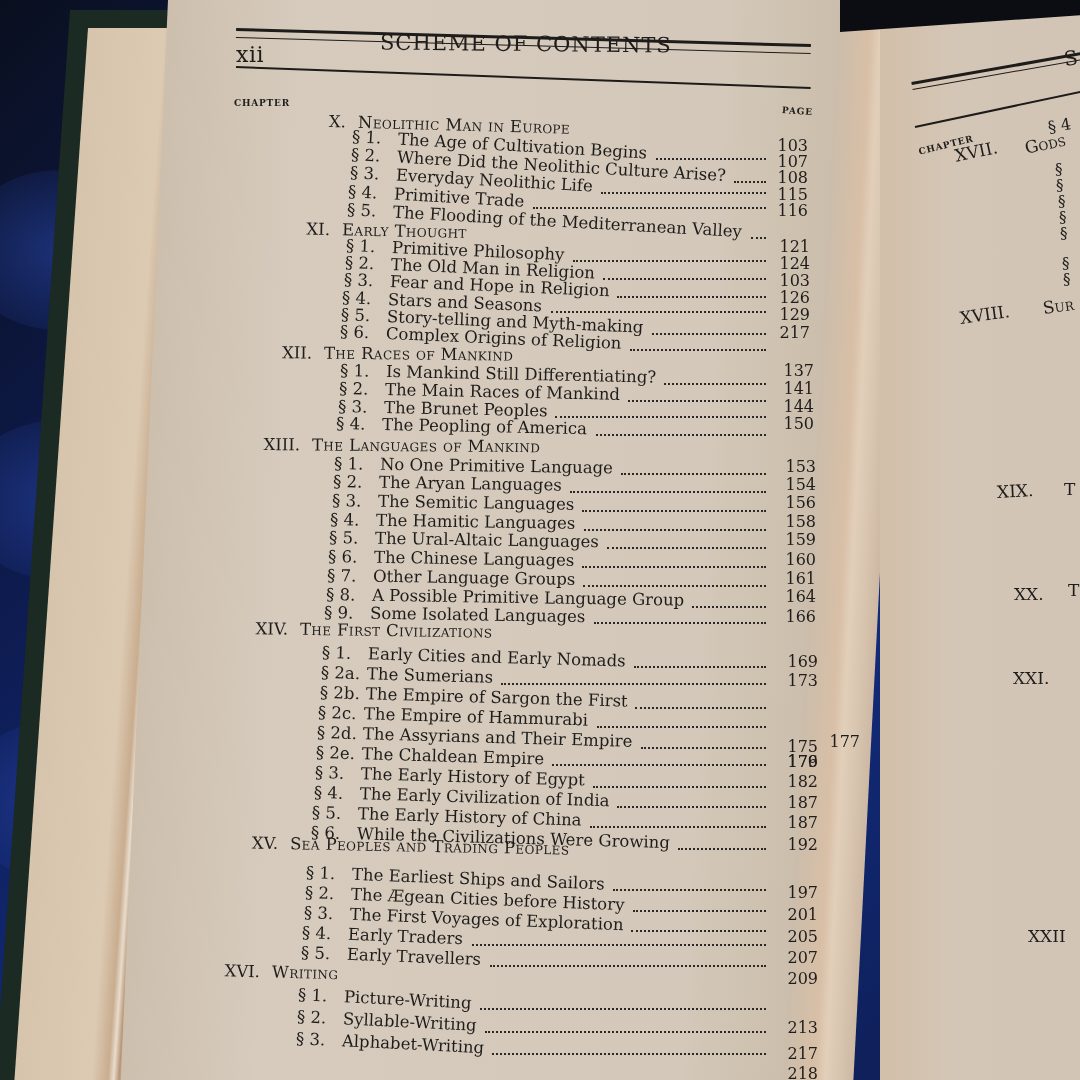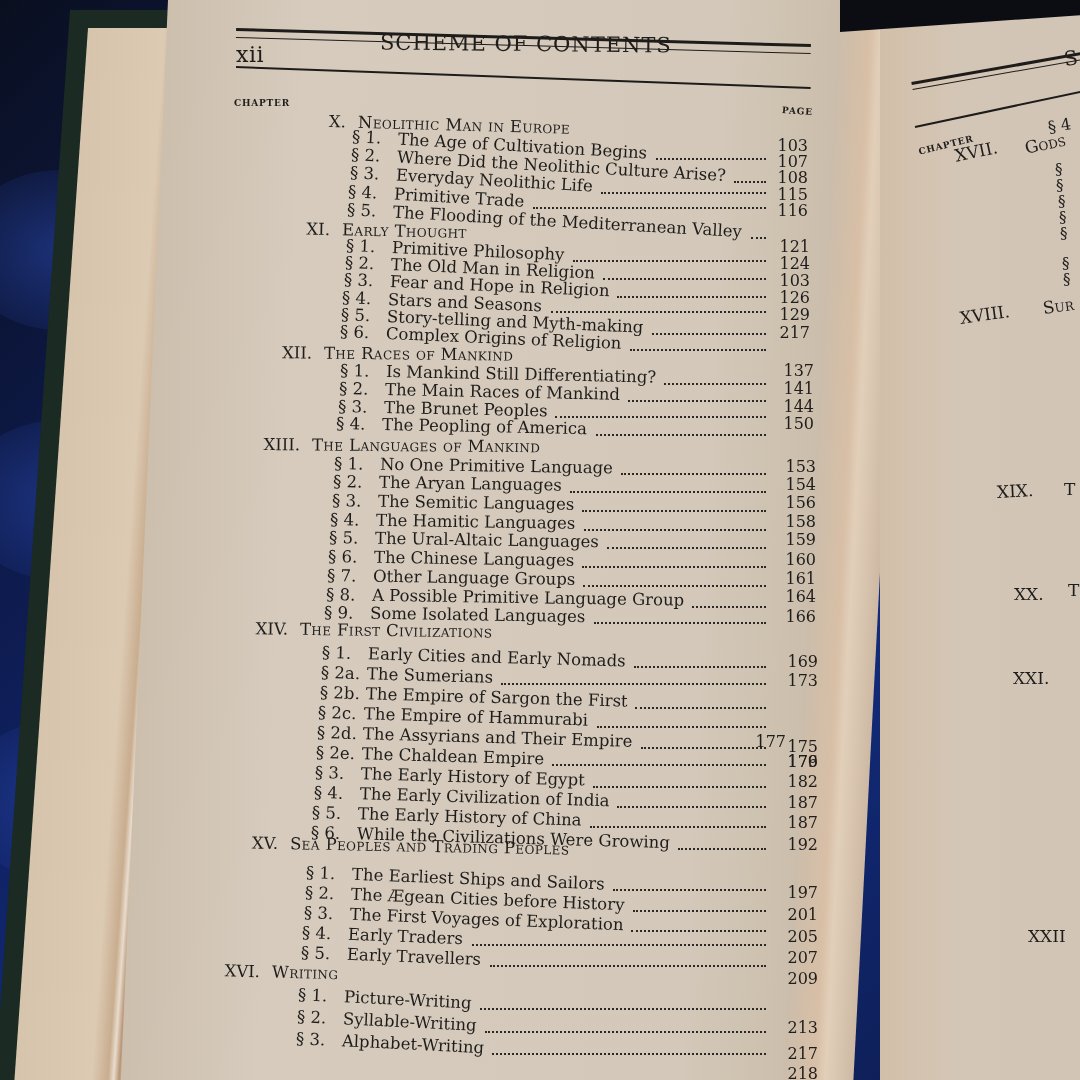--- a/index.html
+++ b/index.html
@@ -313,21 +313,21 @@
         <div class="toc-line chapter-line" style="left: 238px; top: 620px; transform: rotate(0.8deg);"><span class="num">XIV.</span><span class="title">The First Civilizations</span></div>
         <div class="toc-line section-line" style="left: 322px; top: 644px; transform: rotate(1.6deg);"><span class="sec">§ 1.</span><span>Early Cities and Early Nomads</span></div>
         <div class="page-num" style="left: 774px; top: 652px;">169</div>
         <div class="toc-line section-line" style="left: 320.8px; top: 664px; transform: rotate(1.6deg);"><span class="sec">§ 2a.</span><span>The Sumerians</span></div>
         <div class="page-num" style="left: 774px; top: 671px;">173</div>
         <div class="toc-line section-line" style="left: 319.6px; top: 684px; transform: rotate(1.6deg);"><span class="sec">§ 2b.</span><span>The Empire of Sargon the First</span></div>
         <div class="page-num" style="left: 774px; top: 691px; margin-top: 46px;">175</div>
         <div class="toc-line section-line" style="left: 318.4px; top: 704px; transform: rotate(1.6deg);"><span class="sec">§ 2c.</span><span>The Empire of Hammurabi</span></div>
         <div class="page-num" style="left: 774px; top: 752px;">176</div>
         <div class="toc-line section-line" style="left: 317.2px; top: 724px; transform: rotate(1.6deg);"><span class="sec">§ 2d.</span><span>The Assyrians and Their Empire</span></div>
-        <div class="page-num" style="left: 742px; top: 732px;">177</div>
+        <div class="page-num" style="left: 816px; top: 732px;">177</div>
         <div class="toc-line section-line" style="left: 316px; top: 744px; transform: rotate(1.6deg);"><span class="sec">§ 2e.</span><span>The Chaldean Empire</span></div>
         <div class="page-num" style="left: 774px; top: 752px;">179</div>
         <div class="toc-line section-line" style="left: 314.8px; top: 764px; transform: rotate(1.6deg);"><span class="sec">§ 3.</span><span>The Early History of Egypt</span></div>
         <div class="page-num" style="left: 774px; top: 772px;">182</div>
         <div class="toc-line section-line" style="left: 313.6px; top: 784px; transform: rotate(1.6deg);"><span class="sec">§ 4.</span><span>The Early Civilization of India</span></div>
         <div class="page-num" style="left: 774px; top: 793px;">187</div>
         <div class="toc-line section-line" style="left: 312.4px; top: 804px; transform: rotate(1.6deg);"><span class="sec">§ 5.</span><span>The Early History of China</span></div>
         <div class="page-num" style="left: 774px; top: 813px;">187</div>
         <div class="toc-line section-line" style="left: 311.2px; top: 824px; transform: rotate(1.6deg);"><span class="sec">§ 6.</span><span>While the Civilizations Were Growing</span></div>
         <div class="page-num" style="left: 774px; top: 835px;">192</div>

